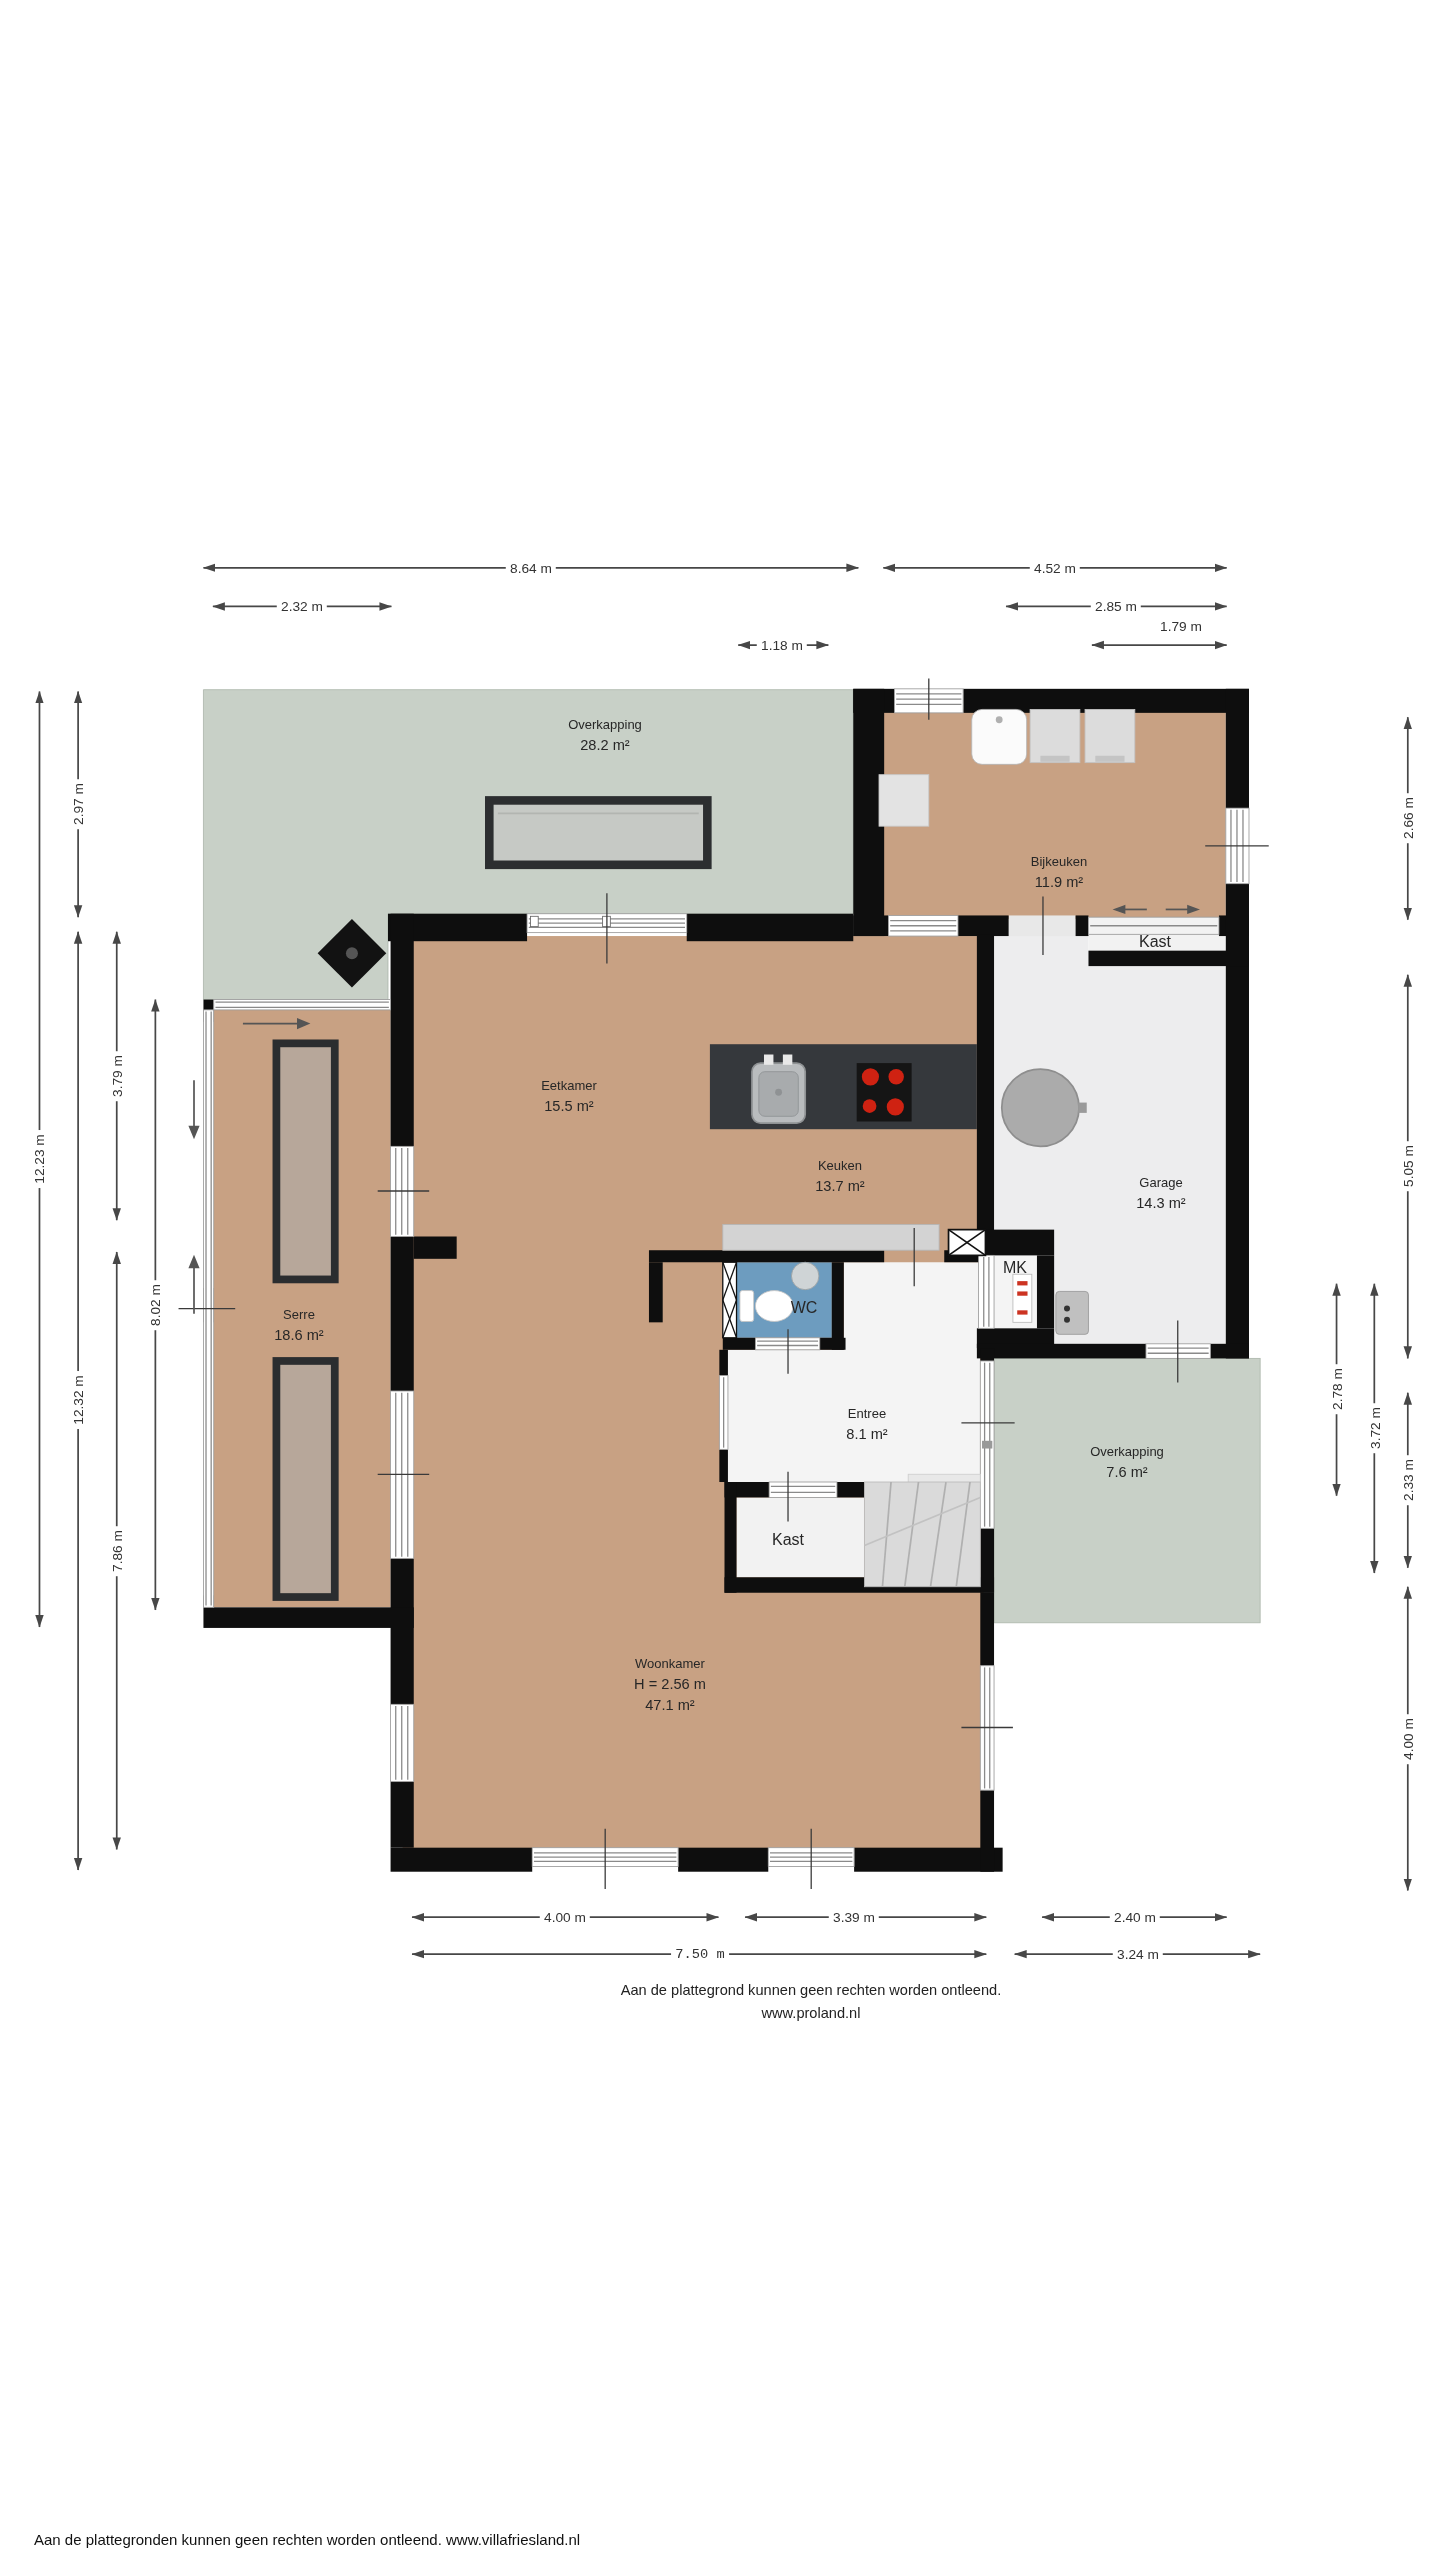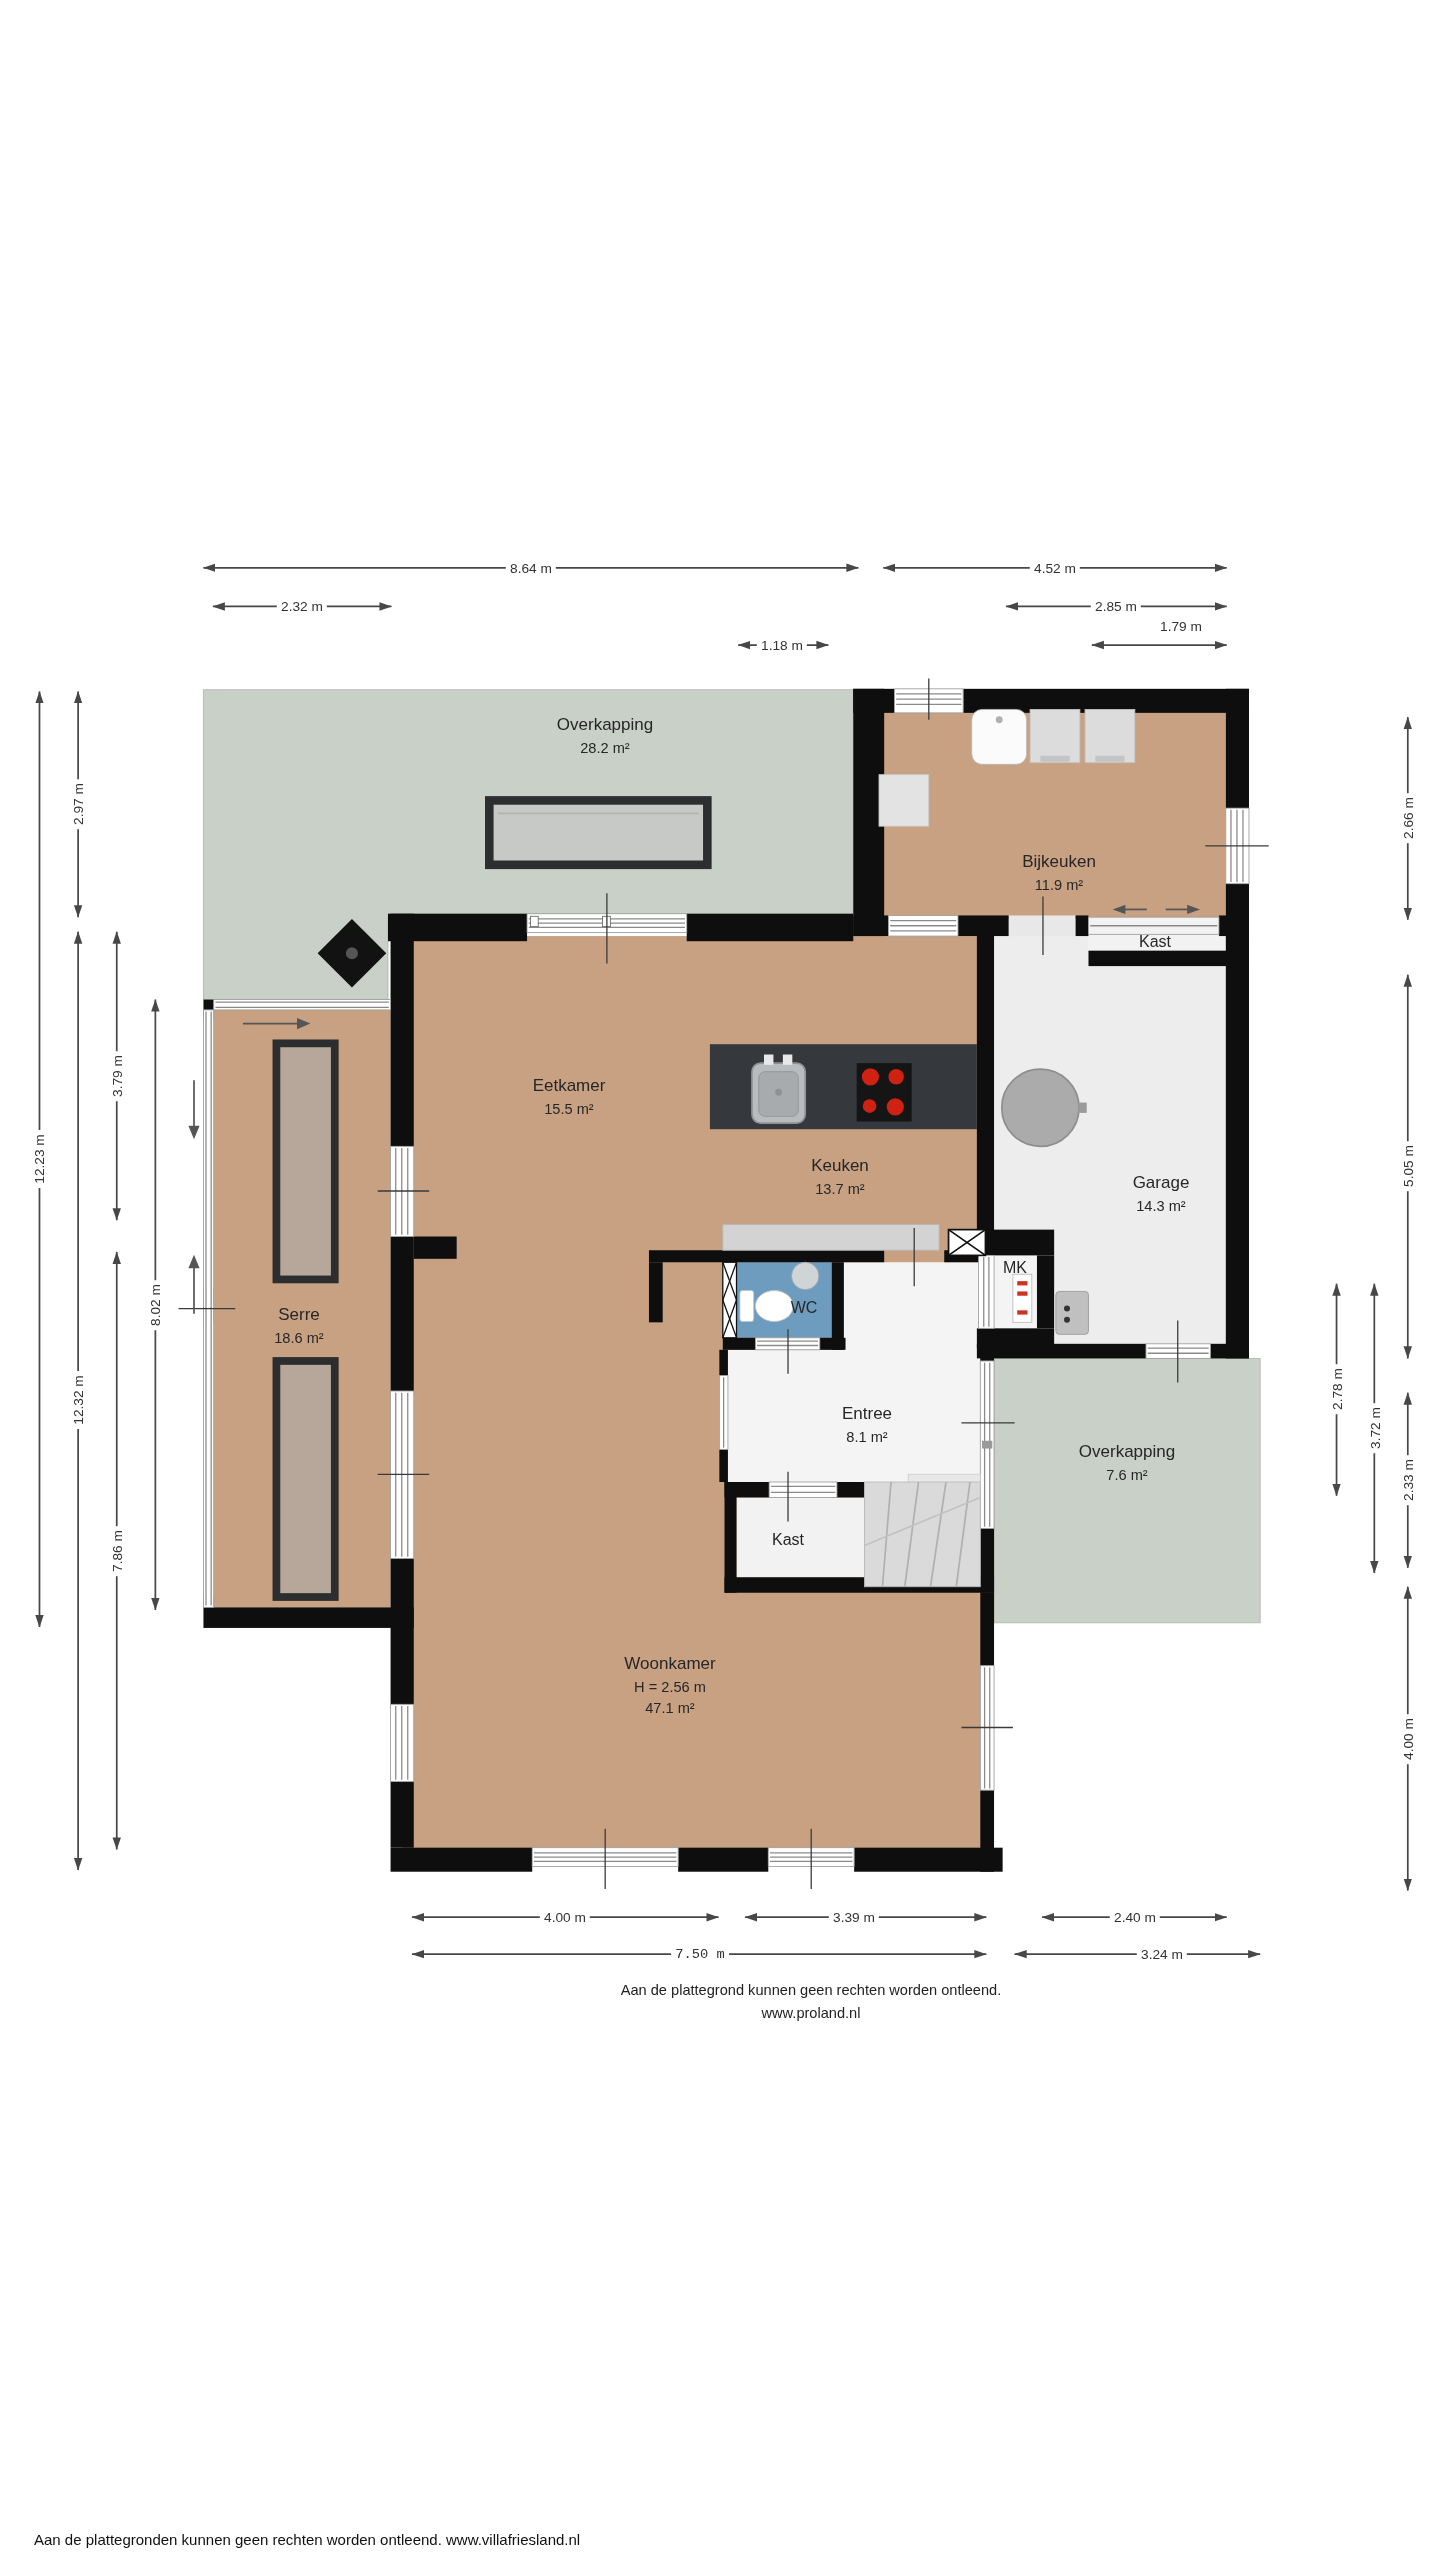--- a/index.html
+++ b/index.html
@@ -11,21 +11,21 @@
   .floor{fill:#c8a183;}
   .groom{fill:#ededee;}
   .win{fill:#ffffff;stroke:#9c9c9c;stroke-width:1;}
   .wl{stroke:#8a8a8a;stroke-width:1.5;fill:none;}
   .tick{stroke:#3a3a3a;stroke-width:1.5;}
   .dimline{stroke:#474747;stroke-width:2;fill:none;}
   .furn{stroke:#b5b5b5;}
   
   .room{position:absolute;transform:translate(-50%,-50%);text-align:center;color:#272727;
         line-height:1.5;white-space:nowrap;}
-  .room .nm{font-size:17px;}
+  .room .nm{font-size:13px;}
   .room .ar{font-size:14.6px;}
   .room .ht{font-size:14.6px;}
   .room.sm .nm{font-size:16px;}
   .dim{position:absolute;transform:translate(-50%,-50%);background:#ffffff;color:#333333;
        font-size:13.7px;padding:0 4.3px;white-space:nowrap;}
   .dim.v{transform:translate(-50%,-50%) rotate(-90deg);}
   .footnote{position:absolute;transform:translate(-50%,-50%);color:#222222;font-size:14.6px;white-space:nowrap;}
   .smallprint{position:absolute;color:#111111;font-size:15px;font-weight:normal;white-space:nowrap;}
 </style>
 </head>
@@ -412,20 +412,20 @@
 <div class="dim v" style="left:1408px;top:1166px;">5.05 m</div>
 <div class="dim v" style="left:1408px;top:1480px;">2.33 m</div>
 <div class="dim v" style="left:1408px;top:1739px;">4.00 m</div>
 <div class="dim v" style="left:1337px;top:1389px;">2.78 m</div>
 <div class="dim v" style="left:1375px;top:1428px;">3.72 m</div>
 
 <div class="dim" style="left:565px;top:1917px;">4.00 m</div>
 <div class="dim" style="left:854px;top:1917px;">3.39 m</div>
 <div class="dim" style="left:1135px;top:1917px;">2.40 m</div>
 <div class="dim" style="left:700px;top:1954px;font-family:Liberation Mono, monospace;">7.50 m</div>
-<div class="dim" style="left:1162px;top:1954px;">3.24 m</div>
+<div class="dim" style="left:1138px;top:1954px;">3.24 m</div>
 
 <div class="footnote" style="left:811px;top:1990px;">Aan de plattegrond kunnen geen rechten worden ontleend.</div>
 <div class="footnote" style="left:811px;top:2013px;">www.proland.nl</div>
 <div class="smallprint" style="left:34px;top:2531px;">Aan de plattegronden kunnen geen rechten worden ontleend. www.villafriesland.nl</div>
 
 </div>
 
 
 </body></html>

